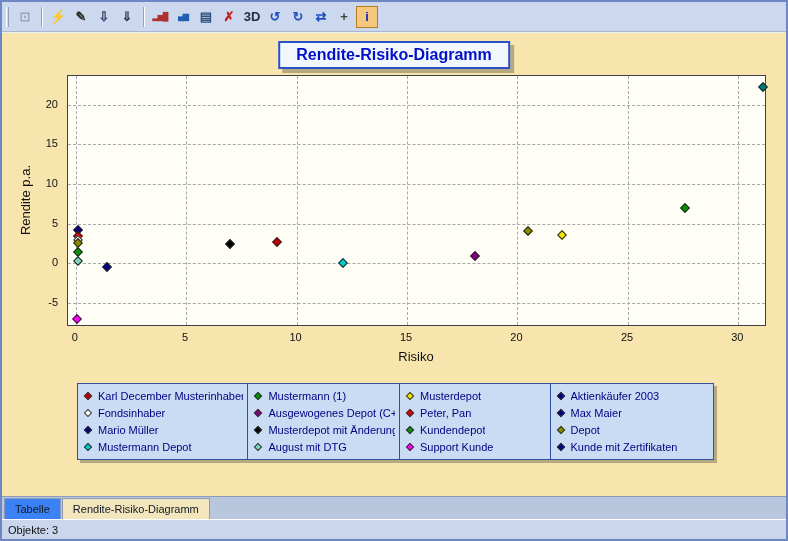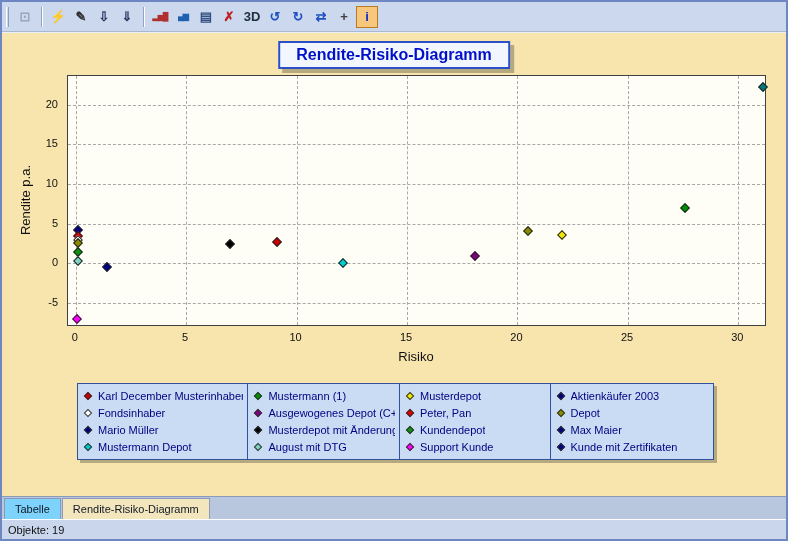--- a/index.html
+++ b/index.html
@@ -59,21 +59,21 @@
   .legend-item { display:flex; align-items:center; height:17px; padding:0 4px 0 7px;
                  font-size:11px; color:#000080; white-space:nowrap; overflow:hidden; }
   .legend-swatch { width:6px; height:6px; border:1px solid #303030; transform:rotate(45deg);
                    margin-right:7px; flex:0 0 auto; }
   .legend-label { overflow:hidden; text-overflow:clip; }
 
   
   .tabbar { flex:0 0 23px; background:#B9C7DE; border-top:1px solid #8B9AB8; display:flex;
             align-items:flex-end; padding-left:2px; }
   .tab { height:21px; line-height:20px; padding:0 10px; font-size:11px; color:#101828;
-         background:#7dd3fc; border:1px solid #8B9AB8; border-bottom:none; margin-right:1px;
+         background:#3b82f6; border:1px solid #8B9AB8; border-bottom:none; margin-right:1px;
          cursor:default; white-space:nowrap; }
   .tab.active { background:#F3E6BC; }
   .statusbar { flex:0 0 20px; background:#C9D6EC; border-top:1px solid #FFFFFF;
                font-size:11px; color:#101010; display:flex; align-items:center; padding-left:6px; }
 </style>
 </head>
 <body>
 
 <div class="window">
 
@@ -192,26 +192,26 @@
             <div class="legend-swatch" style="background: rgb(255, 0, 255);"></div>
             <div class="legend-label">Support Kunde</div>
           </div>
         </div>
         <div class="legend-col">
           <div class="legend-item">
             <div class="legend-swatch" style="background: rgb(0, 0, 128);"></div>
             <div class="legend-label">Aktienkäufer 2003</div>
           </div>
           <div class="legend-item">
+            <div class="legend-swatch" style="background: rgb(0, 0, 128);"></div>
+            <div class="legend-label">Max Maier</div>
+          </div>
+          <div class="legend-item">
             <div class="legend-swatch" style="background: rgb(139, 139, 0);"></div>
             <div class="legend-label">Depot</div>
-          </div>
-          <div class="legend-item">
-            <div class="legend-swatch" style="background: rgb(0, 0, 128);"></div>
-            <div class="legend-label">Max Maier</div>
           </div>
           <div class="legend-item">
             <div class="legend-swatch" style="background: rgb(0, 0, 128);"></div>
             <div class="legend-label">Kunde mit Zertifikaten</div>
           </div>
         </div>
       </div>
   <div class="tick-x" style="left: 72.7299px;">0</div>
       <div class="tick-x" style="left: 183.156px;">5</div>
       <div class="tick-x" style="left: 293.583px;">10</div>
@@ -226,16 +226,16 @@
       <div class="tick-y" style="top: 110.31px;">15</div>
       <div class="tick-y" style="top: 70.5949px;">20</div>
     </div>
 
   <div class="tabbar">
       <div class="tab">Tabelle</div>
       <div class="tab active">Rendite-Risiko-Diagramm</div>
     </div>
 
   <div class="statusbar">
-    <span>Objekte: 19</span>
+    <span>Objekte: 3</span>
   </div>
 
 </div>
 
 </body></html>

